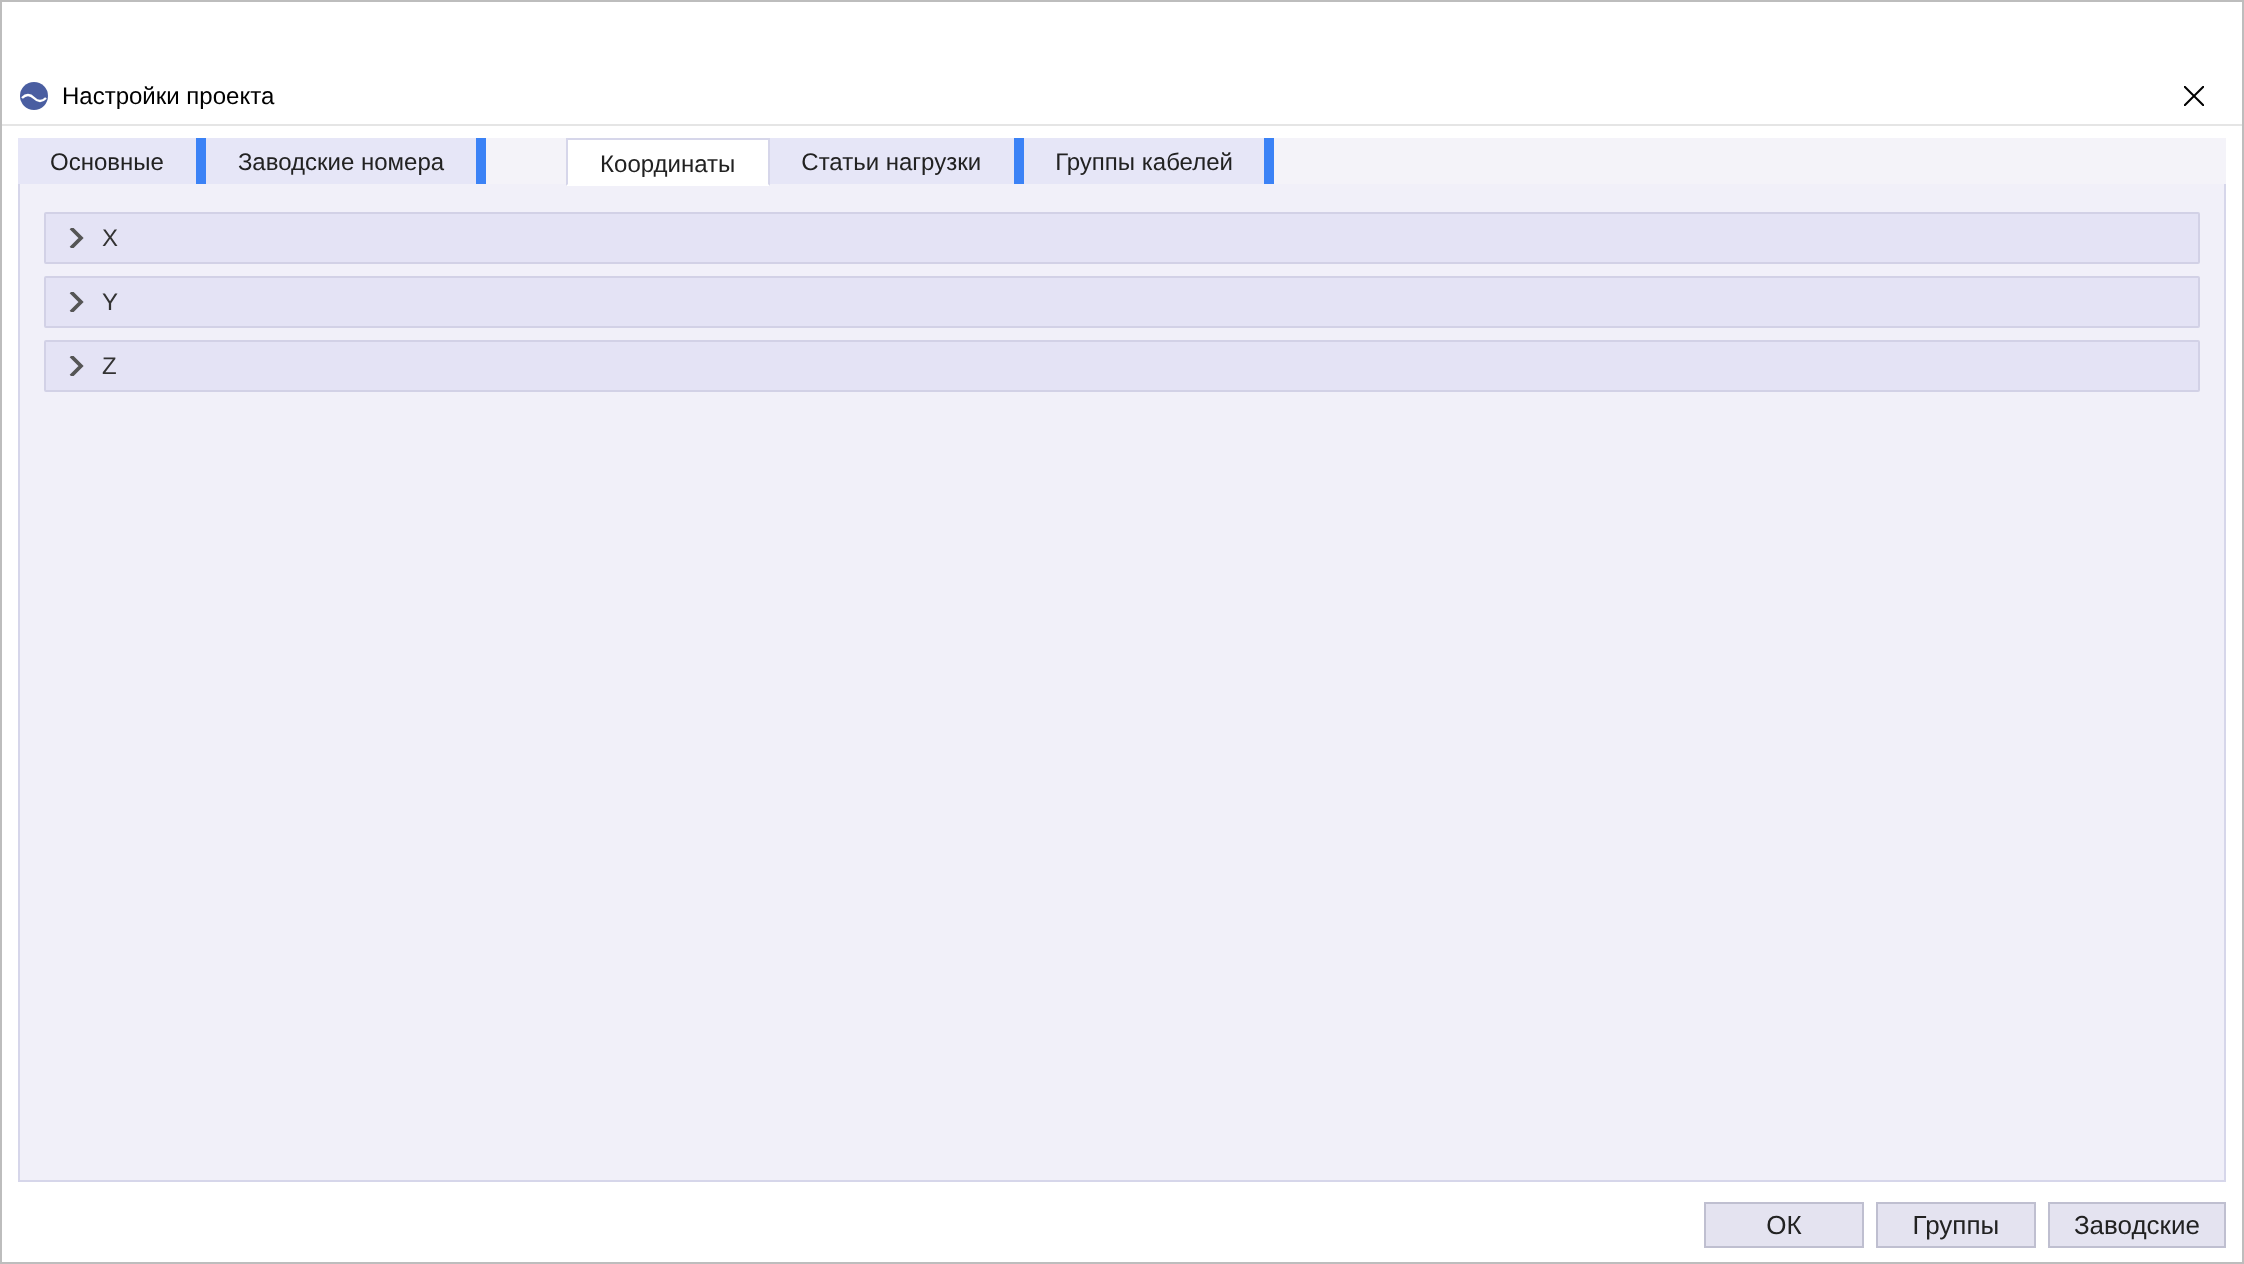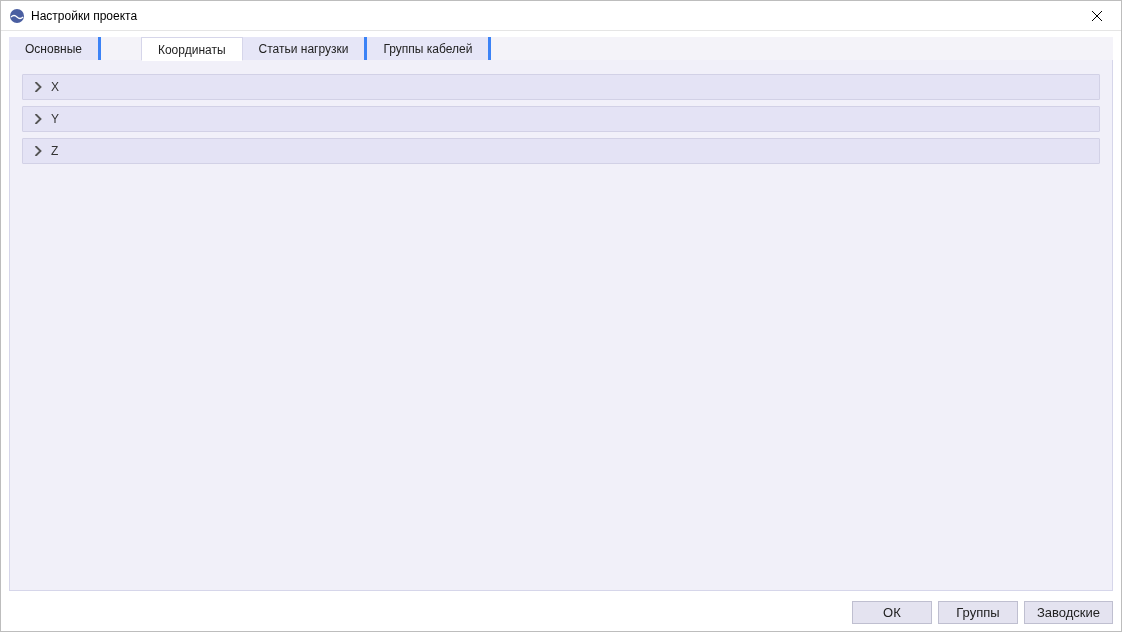--- a/index.html
+++ b/index.html
@@ -18,20 +18,21 @@
     flex-direction: column;
     background: #ffffff;
   }
   .titlebar {
     height: 30px;
     display: flex;
     align-items: center;
     padding: 0 4px 0 8px;
     border-bottom: 1px solid #e5e5e5;
     background: #ffffff;
+    margin-top: 32px;
   }
   .titlebar .app-icon {
     width: 16px; height: 16px;
     margin-right: 6px;
     display: inline-flex;
     align-items: center;
     justify-content: center;
   }
   .titlebar .title {
     flex: 1;
@@ -57,21 +58,21 @@
     background: #f4f3f9;
     height: 24px;
   }
   .tab {
     padding: 0 16px;
     height: 24px;
     line-height: 24px;
     background: #e6e6f7;
     color: #222;
     cursor: pointer;
-    border-right: 3px solid #3b82f6;
+    border-right: 5px solid #3b82f6;
     font-size: 12px;
   }
   .tab.active {
     background: #ffffff;
     border-top: 1px solid #d6d6ea;
     border-left: 1px solid #d6d6ea;
     border-right: 1px solid #d6d6ea;
     border-bottom: 1px solid #ffffff;
     position: relative;
     z-index: 2;
@@ -152,20 +153,21 @@
         <line x1="0" y1="0" x2="10" y2="10" stroke="#000" stroke-width="1"></line>
         <line x1="10" y1="0" x2="0" y2="10" stroke="#000" stroke-width="1"></line>
       </svg>
     </div>
   </div>
 
   <div class="body-area">
 
     <div class="tabstrip">
       <div class="tab">Основные</div>
+      <div class="tab">Заводские номера</div>
       <div class="tab active">Координаты</div>
       <div class="tab">Статьи нагрузки</div>
       <div class="tab">Группы кабелей</div>
       <div class="tabstrip-fill"></div>
     </div>
 
     <div class="tabcontent">
 
       <div class="accordion-row">
         <span class="chevron">

